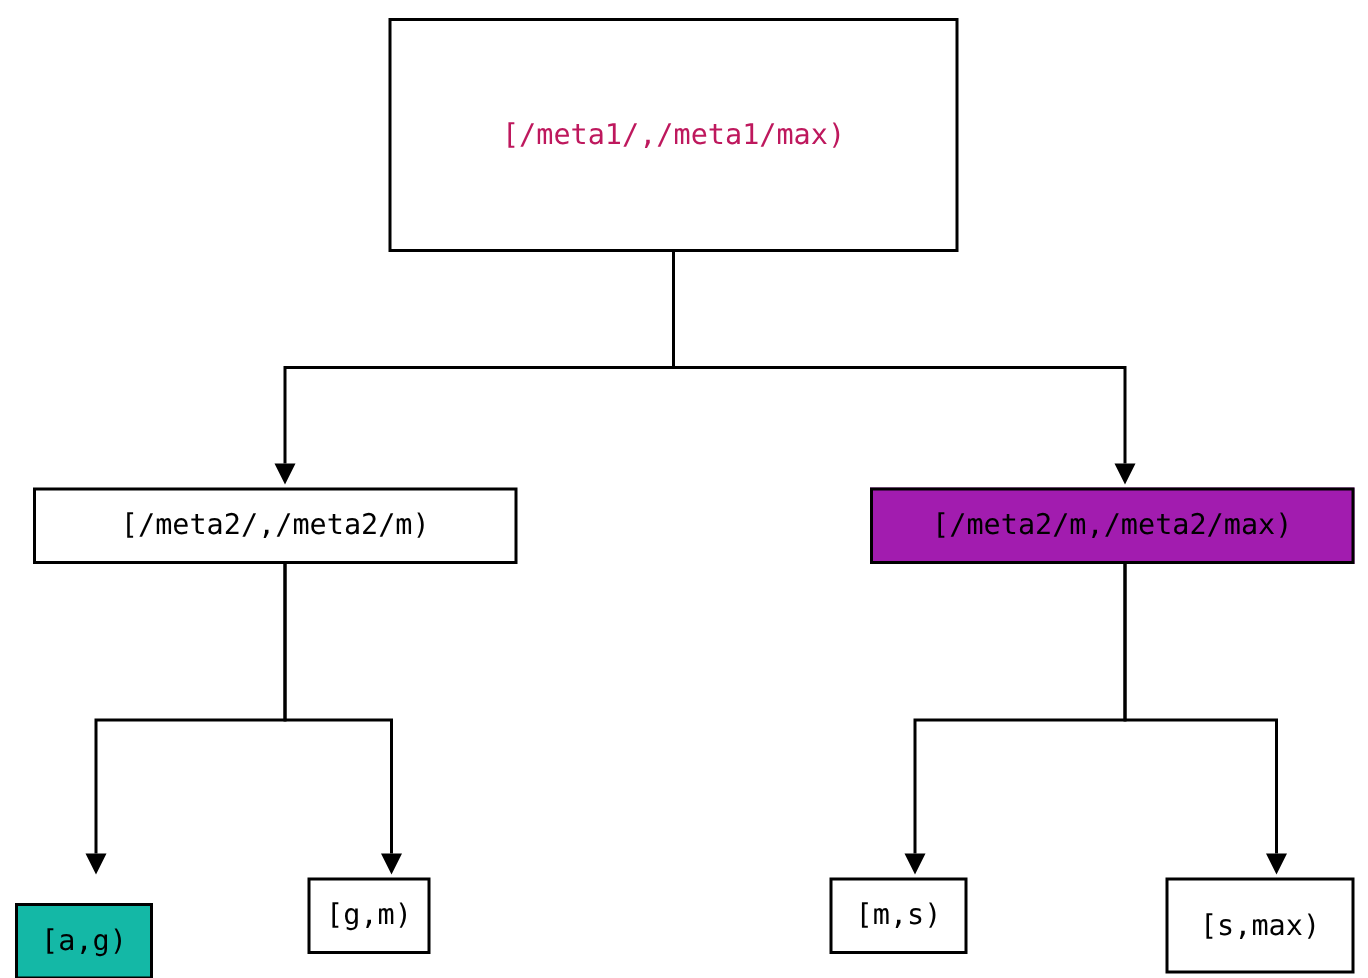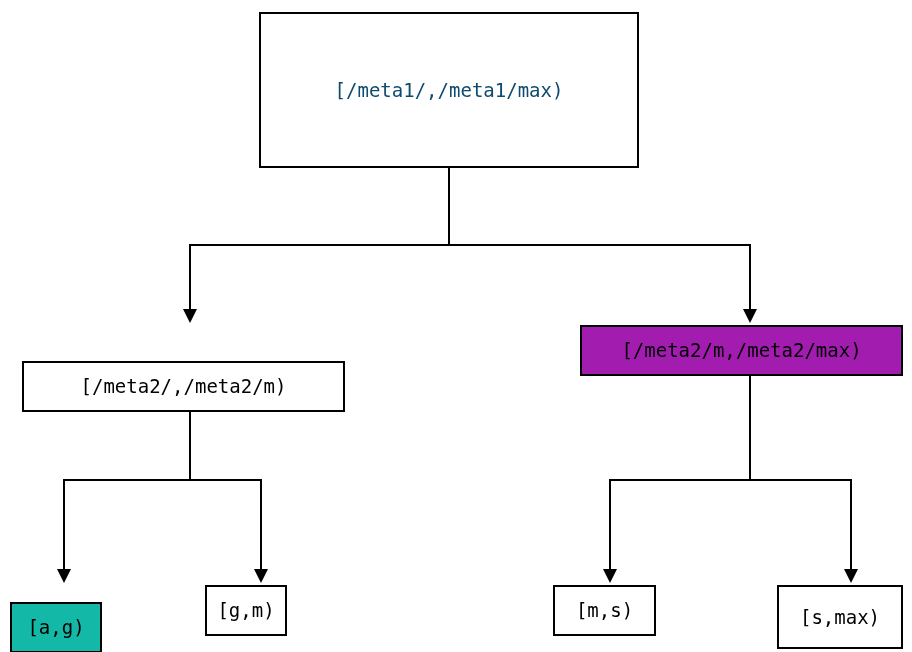--- a/index.html
+++ b/index.html
@@ -78,22 +78,22 @@
         <path d="M 750 376 L 750 480 L 610 480 L 610 569" fill="none" stroke="#000000" stroke-width="2" stroke-linecap="butt"></path>
         <polygon points="603,569 617,569 610,583" fill="#000000"></polygon>
       </g>
       <g>
         <path d="M 750 376 L 750 480 L 851 480 L 851 569" fill="none" stroke="#000000" stroke-width="2" stroke-linecap="butt"></path>
         <polygon points="844,569 858,569 851,583" fill="#000000"></polygon>
       </g>
     </svg>
 
   <div id="node-layer">
-      <div class="tree-node node-root" style="left: 259px; top: 12px; width: 380px; height: 156px; border-width: 2px; border-color: rgb(0, 0, 0); background: rgb(255, 255, 255);"><span class="node-label" style="color: #0c4a6e;">[/meta1/,/meta1/max)</span></div>
-      <div class="tree-node node-level1" style="left: 22px; top: 325px; width: 323px; height: 51px; border-width: 2px; border-color: rgb(0, 0, 0); background: rgb(255, 255, 255); margin-top: 36px;"><span class="node-label" style="color: rgb(0, 0, 0);">[/meta2/,/meta2/m)</span></div>
+      <div class="tree-node node-root" style="left: 259px; top: 12px; width: 380px; height: 156px; border-width: 2px; border-color: rgb(0, 0, 0); background: rgb(255, 255, 255);"><span class="node-label" style="color: #be185d;">[/meta1/,/meta1/max)</span></div>
+      <div class="tree-node node-level1" style="left: 22px; top: 325px; width: 323px; height: 51px; border-width: 2px; border-color: rgb(0, 0, 0); background: rgb(255, 255, 255);"><span class="node-label" style="color: rgb(0, 0, 0);">[/meta2/,/meta2/m)</span></div>
       <div class="tree-node node-level1" style="left: 580px; top: 325px; width: 323px; height: 51px; border-width: 2px; border-color: rgb(0, 0, 0); background: #a21caf;"><span class="node-label" style="color: rgb(0, 0, 0);">[/meta2/m,/meta2/max)</span></div>
       <div class="tree-node node-leaf" style="left: 10px; top: 585px; width: 92px; height: 51px; border-width: 2px; border-color: rgb(0, 0, 0); background: #14b8a6; margin-top: 17px;"><span class="node-label" style="color: rgb(0, 0, 0);">[a,g)</span></div>
       <div class="tree-node node-leaf" style="left: 205px; top: 585px; width: 82px; height: 51px; border-width: 2px; border-color: rgb(0, 0, 0); background: rgb(255, 255, 255);"><span class="node-label" style="color: rgb(0, 0, 0);">[g,m)</span></div>
-      <div class="tree-node node-leaf" style="left: 553px; top: 585px; width: 103px; height: 51px; border-width: 2px; border-color: rgb(0, 0, 0); background: rgb(255, 255, 255);"><span class="node-label" style="color: rgb(0, 0, 0);">[m,s)</span></div>
+      <div class="tree-node node-leaf" style="left: 553px; top: 585px; width: 92px; height: 51px; border-width: 2px; border-color: rgb(0, 0, 0); background: rgb(255, 255, 255);"><span class="node-label" style="color: rgb(0, 0, 0);">[m,s)</span></div>
       <div class="tree-node node-leaf" style="left: 777px; top: 585px; width: 126px; height: 64px; border-width: 2px; border-color: rgb(0, 0, 0); background: rgb(255, 255, 255);"><span class="node-label" style="color: rgb(0, 0, 0);">[s,max)</span></div>
     </div>
 
 </div>
 
 </body></html>

